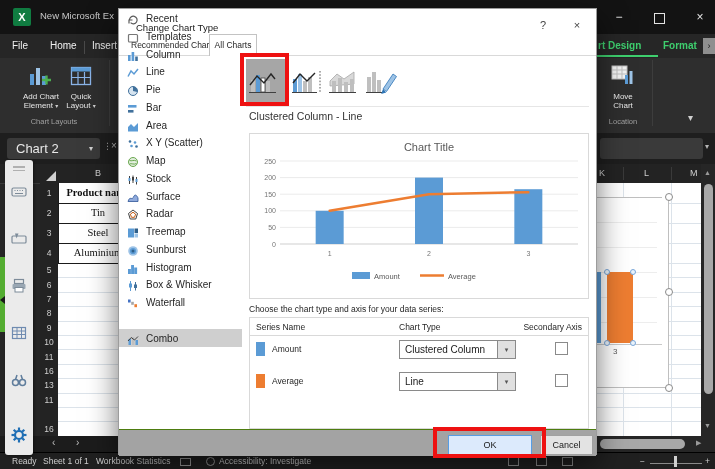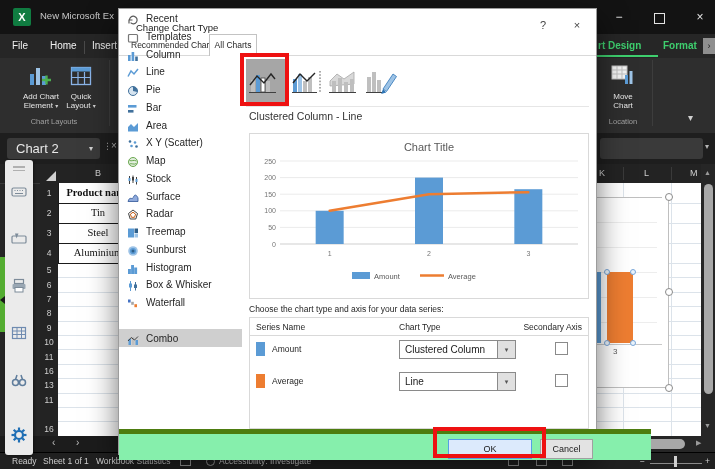--- a/index.html
+++ b/index.html
@@ -95,21 +95,21 @@
   .st-headline{position:absolute;left:0;top:17px;width:338px;height:1px;background:#d9d9d9;}
   .swatch{position:absolute;left:6px;width:9px;height:14px;}
   .ser-name{position:absolute;left:22px;font-size:8.5px;color:#262626;}
   .dropdown{position:absolute;left:149px;width:117px;height:19px;border:1px solid #8a8a8a;
     box-sizing:border-box;background:#fff;}
   .dd-text{position:absolute;left:5px;top:3px;font-size:10px;color:#1a1a1a;white-space:nowrap;}
   .dd-btn{position:absolute;right:0;top:0;width:17px;height:17px;background:#e0e0e0;
     border-left:1px solid #8a8a8a;color:#555;font-size:7px;text-align:center;line-height:17px;}
   .checkbox{position:absolute;left:305px;width:13px;height:13px;border:1px solid #8a8a8a;
     box-sizing:border-box;background:#fff;}
-  .dlg-footer{left:0;top:420px;width:532px;height:26px;background:#86efac;border-top:5px solid #4d7c0f;}
+  .dlg-footer{left:0;top:420px;width:477px;height:26px;background:#a3a3a3;border-top:1px solid #4d7c0f;}
   .btn{position:absolute;top:5px;height:20px;box-sizing:border-box;font-size:9px;text-align:center;line-height:18px;color:#1a1a1a;}
   .btn-ok{left:329px;width:84px;background:#dceafc;border:1px solid #569de5;}
   .btn-cancel{left:421px;width:53px;background:#e3e3e3;border:1px solid #a0a0a0;}
   .red-box{position:absolute;border:4px solid #ee1111;box-sizing:border-box;z-index:20;}
 </style>
 </head>
 <body>
 
 <div class="screen">
 

